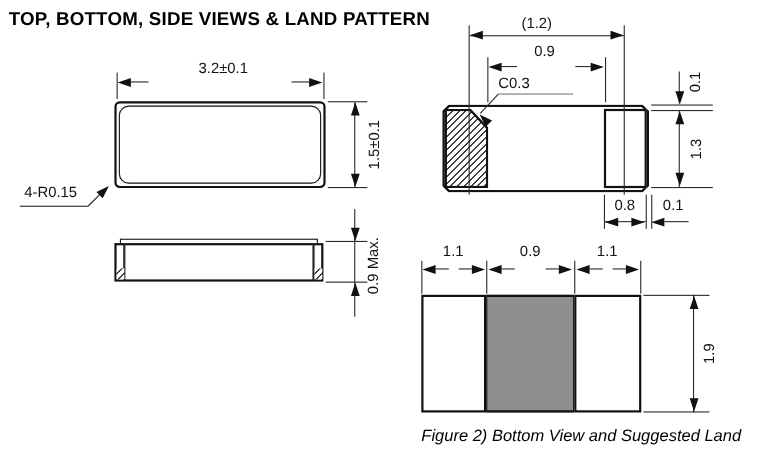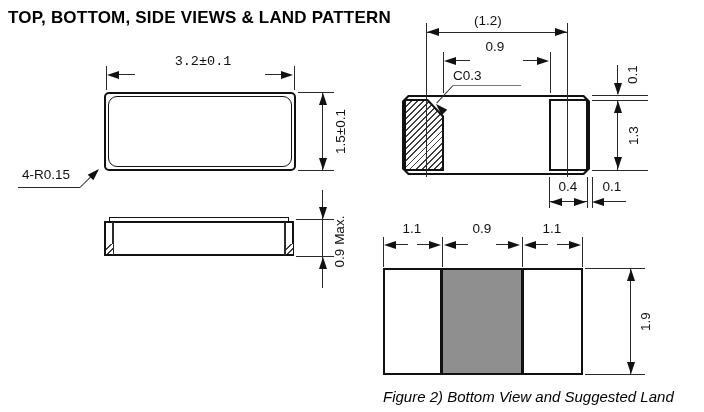--- a/index.html
+++ b/index.html
@@ -29,21 +29,21 @@
 
 <div class="canvas">
 
   <div class="title" style="left:8px;top:8px;">TOP, BOTTOM, SIDE VIEWS &amp; LAND PATTERN</div>
 
   <div class="box" style="left:104px;top:92px;width:192px;height:79px;border-radius:5px;"></div>
   <div class="box" style="left:108px;top:96px;width:184px;height:71px;border-radius:9px;border-width:1.5px;"></div>
 
   <div class="vl" style="left:106px;top:66px;height:24px;"></div>
   <div class="vl" style="left:294px;top:66px;height:24px;"></div>
-  <div class="dim" style="left:153px;top:54px;width:100px;font-family:Liberation Mono, monospace;">3.2±0.1</div>
+  <div class="dim" style="left:153px;top:54px;width:100px;">3.2±0.1</div>
   <div class="ah ah-l" style="left:107px;top:71px;"></div>
   <div class="hl" style="left:119px;top:74px;width:16px;"></div>
   <div class="ah ah-r" style="left:281px;top:71px;"></div>
   <div class="hl" style="left:265px;top:74px;width:16px;"></div>
 
   <div class="hl" style="left:298px;top:92px;width:36px;"></div>
   <div class="hl" style="left:298px;top:170px;width:36px;"></div>
   <div class="vl" style="left:322px;top:93px;height:77px;"></div>
   <div class="ah ah-u" style="left:319px;top:93px;"></div>
   <div class="ah ah-d" style="left:319px;top:158px;"></div>
@@ -104,21 +104,21 @@
   <div class="dim vdim" style="left:612px;top:67px;width:40px;">0.1</div>
   <div class="vl" style="left:617px;top:100px;height:70px;"></div>
   <div class="ah ah-u" style="left:614px;top:101px;"></div>
   <div class="ah ah-d" style="left:614px;top:157px;"></div>
   <div class="dim vdim" style="left:613px;top:128px;width:40px;">1.3</div>
   <div class="hl" style="left:592px;top:170px;width:56px;"></div>
 
   <div class="vl" style="left:549px;top:177px;height:31px;"></div>
   <div class="vl" style="left:587px;top:177px;height:31px;"></div>
   <div class="vl" style="left:592px;top:177px;height:31px;"></div>
-  <div class="dim" style="left:548px;top:179px;width:40px;">0.4</div>
+  <div class="dim" style="left:548px;top:179px;width:40px;">0.8</div>
   <div class="hl" style="left:550px;top:201px;width:37px;"></div>
   <div class="ah ah-l" style="left:550px;top:198px;"></div>
   <div class="ah ah-r" style="left:574px;top:198px;"></div>
   <div class="dim" style="left:592px;top:179px;width:40px;">0.1</div>
   <div class="ah ah-l" style="left:592px;top:198px;"></div>
   <div class="hl" style="left:604px;top:201px;width:22px;"></div>
 
   <div class="box hatch" style="left:383px;top:268px;width:59px;height:107px;"></div>
   <div class="box" style="left:442px;top:268px;width:80px;height:107px;background:#8f8f8f;border-width:2px 1px;"></div>
   <div class="box hatch" style="left:522px;top:268px;width:61px;height:107px;"></div>

